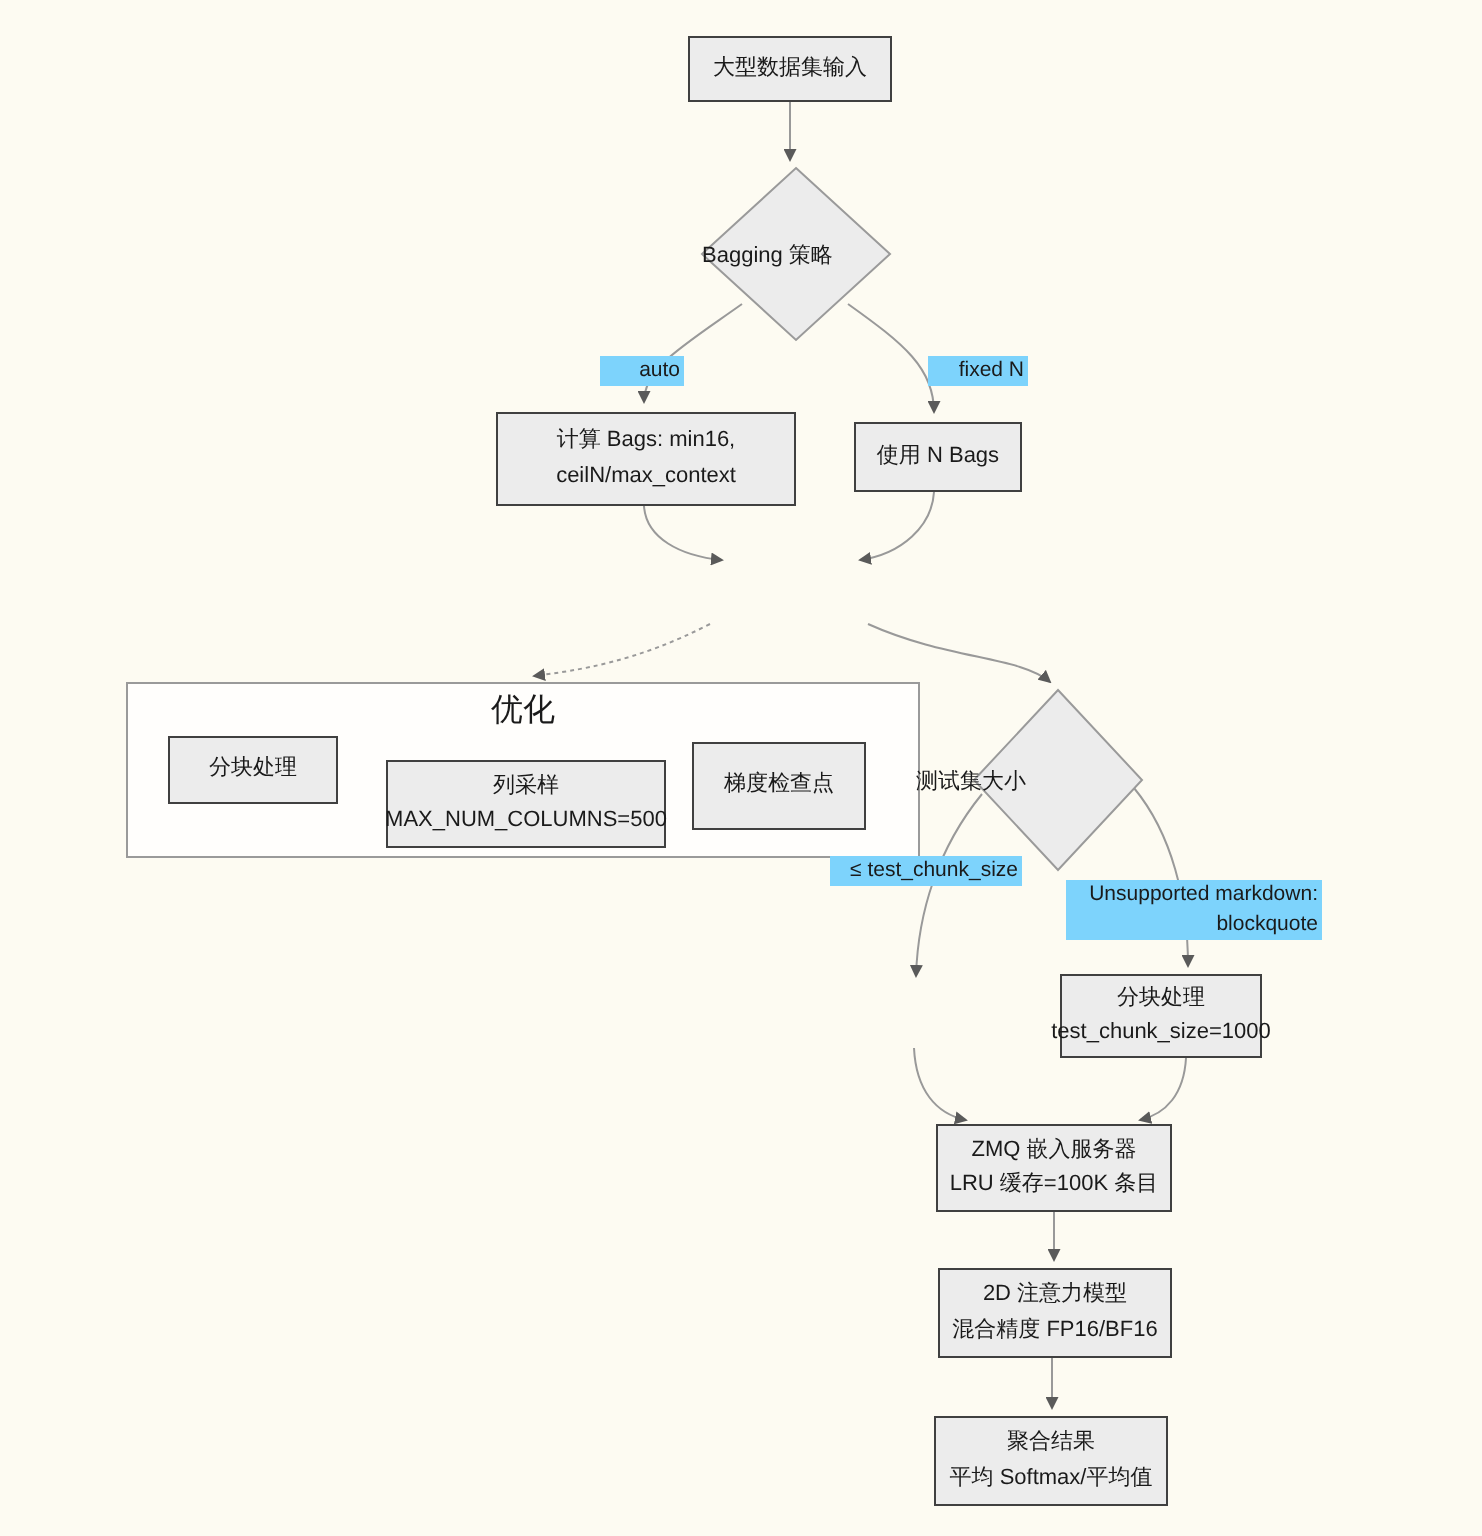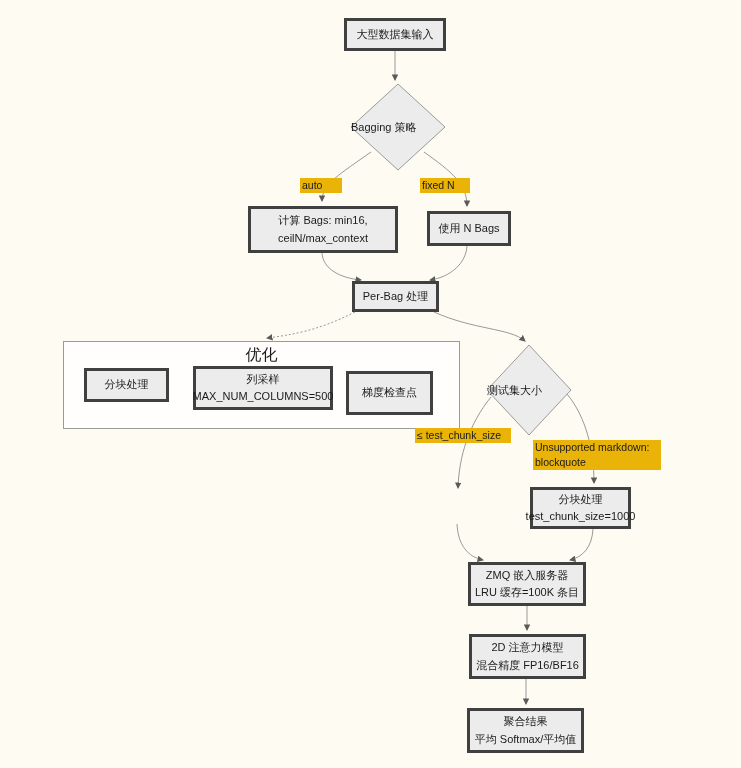--- a/index.html
+++ b/index.html
@@ -25,39 +25,39 @@
   .cluster-title{
     position:absolute;
     top:3px;left:0;width:100%;
     text-align:center;
     font-size:16px;
     color:#1a1a1a;
   }
   .node{
     position:absolute;
     background:#ececec;
-    border:3px solid #404040;
+    border:1px solid #404040;
     box-sizing:border-box;
     display:flex;flex-direction:column;
     align-items:center;justify-content:center;
     text-align:center;
     font-size:11px;
     line-height:1.55;
     z-index:3;
   }
   .diamond-label{
     position:absolute;
     text-align:left;
     font-size:11px;
     z-index:3;
   }
   .edge-label{
     position:absolute;
-    background:#eab308;
-    text-align:left;
+    background:#7dd3fc;
+    text-align:right;
     font-size:10.5px;
     line-height:1.45;
     padding:0 2px;
     z-index:4;
   }
 </style>
 </head>
 <body>
 
 <div id="canvas">
@@ -99,29 +99,26 @@
 
   <div class="node" style="left:248px;top:206px;width:150px;height:47px">
     <div>计算 Bags: min16,</div>
     <div>ceilN/max_context</div>
   </div>
 
   <div class="node" style="left:427px;top:211px;width:84px;height:35px">
     <div>使用 N Bags</div>
   </div>
 
-  <div class="node" style="left:352px;top:281px;width:87px;height:31px">
-    <div>Per-Bag 处理</div>
-  </div>
 
   <div class="node" style="left:84px;top:368px;width:85px;height:34px">
     <div>分块处理</div>
   </div>
 
-  <div class="node" style="left:193px;top:366px;width:140px;height:44px">
+  <div class="node" style="left:193px;top:380px;width:140px;height:44px">
     <div>列采样</div>
     <div>MAX_NUM_COLUMNS=500</div>
   </div>
 
   <div class="node" style="left:346px;top:371px;width:87px;height:44px">
     <div>梯度检查点</div>
   </div>
 
 
   <div class="node" style="left:530px;top:487px;width:101px;height:42px">
@@ -138,23 +135,23 @@
     <div>2D 注意力模型</div>
     <div>混合精度 FP16/BF16</div>
   </div>
 
   <div class="node" style="left:467px;top:708px;width:117px;height:45px">
     <div>聚合结果</div>
     <div>平均 Softmax/平均值</div>
   </div>
 
   <div class="diamond-label" style="left:351px;top:120px;width:94px">Bagging 策略</div>
-  <div class="diamond-label" style="left:487px;top:383px;width:84px">测试集大小</div>
+  <div class="diamond-label" style="left:458px;top:383px;width:84px">测试集大小</div>
 
   <div class="edge-label" style="left:300px;top:178px;width:38px">auto</div>
-  <div class="edge-label" style="left:420px;top:178px;width:46px">fixed N</div>
+  <div class="edge-label" style="left:464px;top:178px;width:46px">fixed N</div>
   <div class="edge-label" style="left:415px;top:428px;width:92px">≤ test_chunk_size</div>
   <div class="edge-label" style="left:533px;top:440px;width:124px">
     <div>Unsupported markdown:</div>
     <div>blockquote</div>
   </div>
 
 </div>
 
 </body></html>

